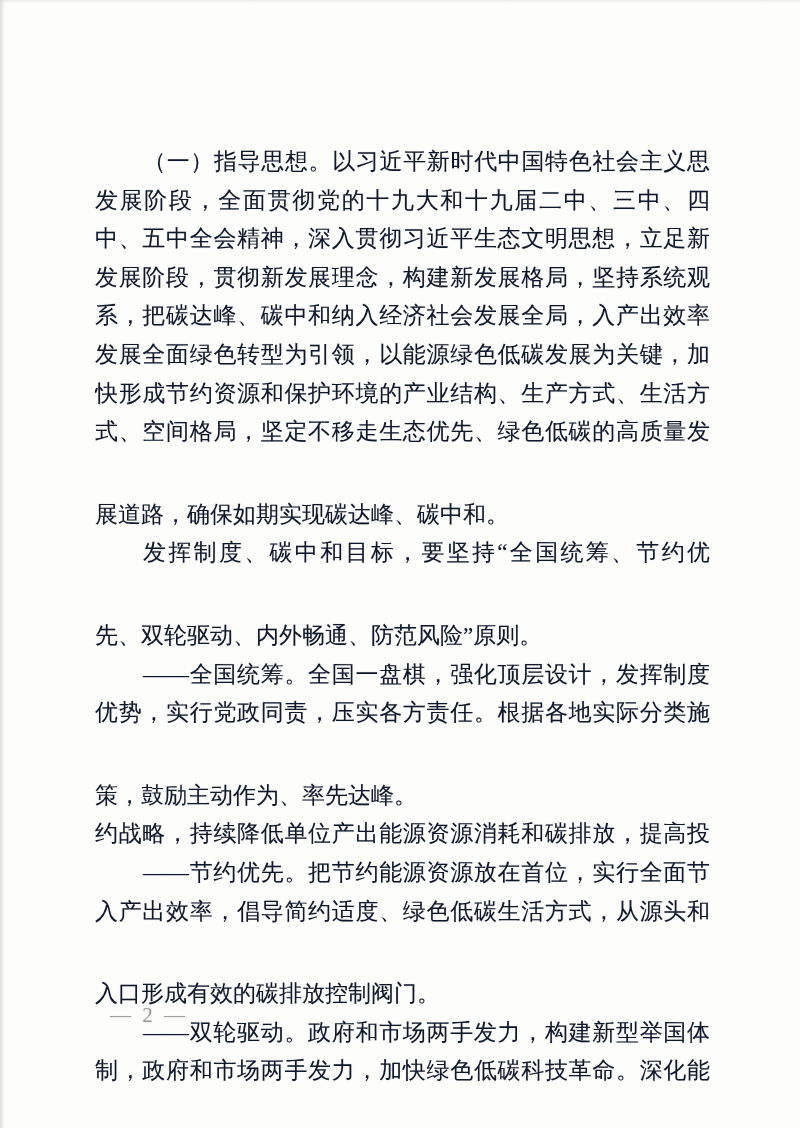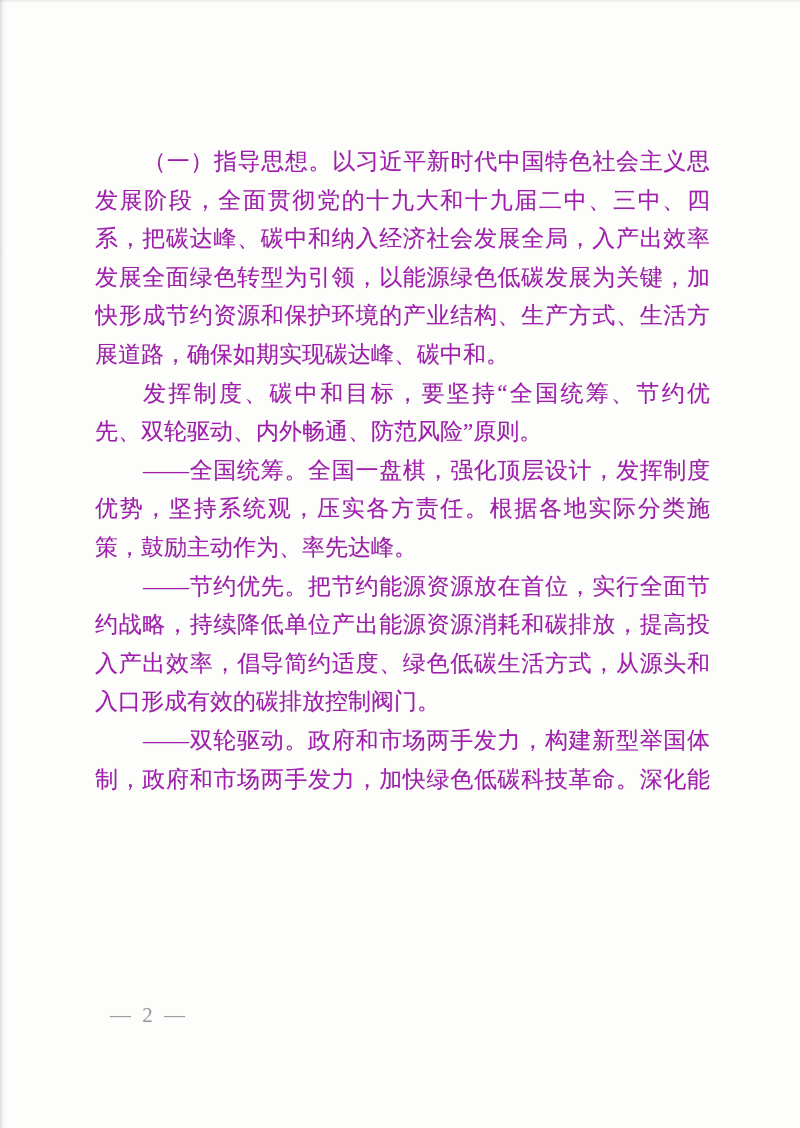--- a/index.html
+++ b/index.html
@@ -29,34 +29,34 @@
     left: 0; top: 0;
     width: 100%; height: 3px;
     background: linear-gradient(to bottom, rgba(140,140,140,0.18), rgba(255,255,255,0));
     pointer-events: none;
   }
   .content {
     position: absolute;
     left: 95px;
     top: 143px;
     width: 615px;
-    color: #a21caf;
+    color: #0f172a;
     font-size: 23px;
     text-shadow: 0 0 1px rgba(85,85,90,0.35);
   }
   .ln {
     height: 38.6px;
     line-height: 38.6px;
     text-align: justify;
     text-align-last: justify;
     white-space: normal;
     overflow: hidden;
   }
   .ln.ind { text-indent: 48px; }
-  .ln.tl { text-align-last: left; }
+  .ln.tl { text-align-last: left; margin-top: 44px; }
   .footer {
     position: absolute;
     left: 110px;
     top: 1000px;
     font-size: 21px;
     line-height: 30px;
     color: #9b9b9b;
     letter-spacing: 3px;
     text-shadow: 0 0 1px rgba(155,155,155,0.3);
   }
@@ -66,41 +66,44 @@
 
 <div class="page">
   <div class="edge-top"></div>
   <div class="edge-left"></div>
 
   <div class="content">
 
     <div class="para">
       <div class="ln ind">（一）指导思想。以习近平新时代中国特色社会主义思</div>
       <div class="ln">发展阶段，全面贯彻党的十九大和十九届二中、三中、四</div>
+      <div class="ln">中、五中全会精神，深入贯彻习近平生态文明思想，立足新</div>
+      <div class="ln">发展阶段，贯彻新发展理念，构建新发展格局，坚持系统观</div>
       <div class="ln">系，把碳达峰、碳中和纳入经济社会发展全局，入产出效率</div>
       <div class="ln">发展全面绿色转型为引领，以能源绿色低碳发展为关键，加</div>
       <div class="ln">快形成节约资源和保护环境的产业结构、生产方式、生活方</div>
+      <div class="ln">式、空间格局，坚定不移走生态优先、绿色低碳的高质量发</div>
       <div class="ln tl">展道路，确保如期实现碳达峰、碳中和。</div>
     </div>
 
 
     <div class="para">
       <div class="ln ind">发挥制度、碳中和目标，要坚持“全国统筹、节约优</div>
       <div class="ln tl">先、双轮驱动、内外畅通、防范风险”原则。</div>
     </div>
 
     <div class="para">
       <div class="ln ind">——全国统筹。全国一盘棋，强化顶层设计，发挥制度</div>
-      <div class="ln">优势，坚持系统观，压实各方责任。根据各地实际分类施</div>
+      <div class="ln">优势，实行党政同责，压实各方责任。根据各地实际分类施</div>
       <div class="ln tl">策，鼓励主动作为、率先达峰。</div>
     </div>
 
     <div class="para">
+      <div class="ln">约战略，持续降低单位产出能源资源消耗和碳排放，提高投</div>
       <div class="ln ind">——节约优先。把节约能源资源放在首位，实行全面节</div>
-      <div class="ln">约战略，持续降低单位产出能源资源消耗和碳排放，提高投</div>
       <div class="ln">入产出效率，倡导简约适度、绿色低碳生活方式，从源头和</div>
       <div class="ln tl">入口形成有效的碳排放控制阀门。</div>
     </div>
 
     <div class="para">
       <div class="ln ind">——双轮驱动。政府和市场两手发力，构建新型举国体</div>
       <div class="ln">制，政府和市场两手发力，加快绿色低碳科技革命。深化能</div>
     </div>
 
   </div>

